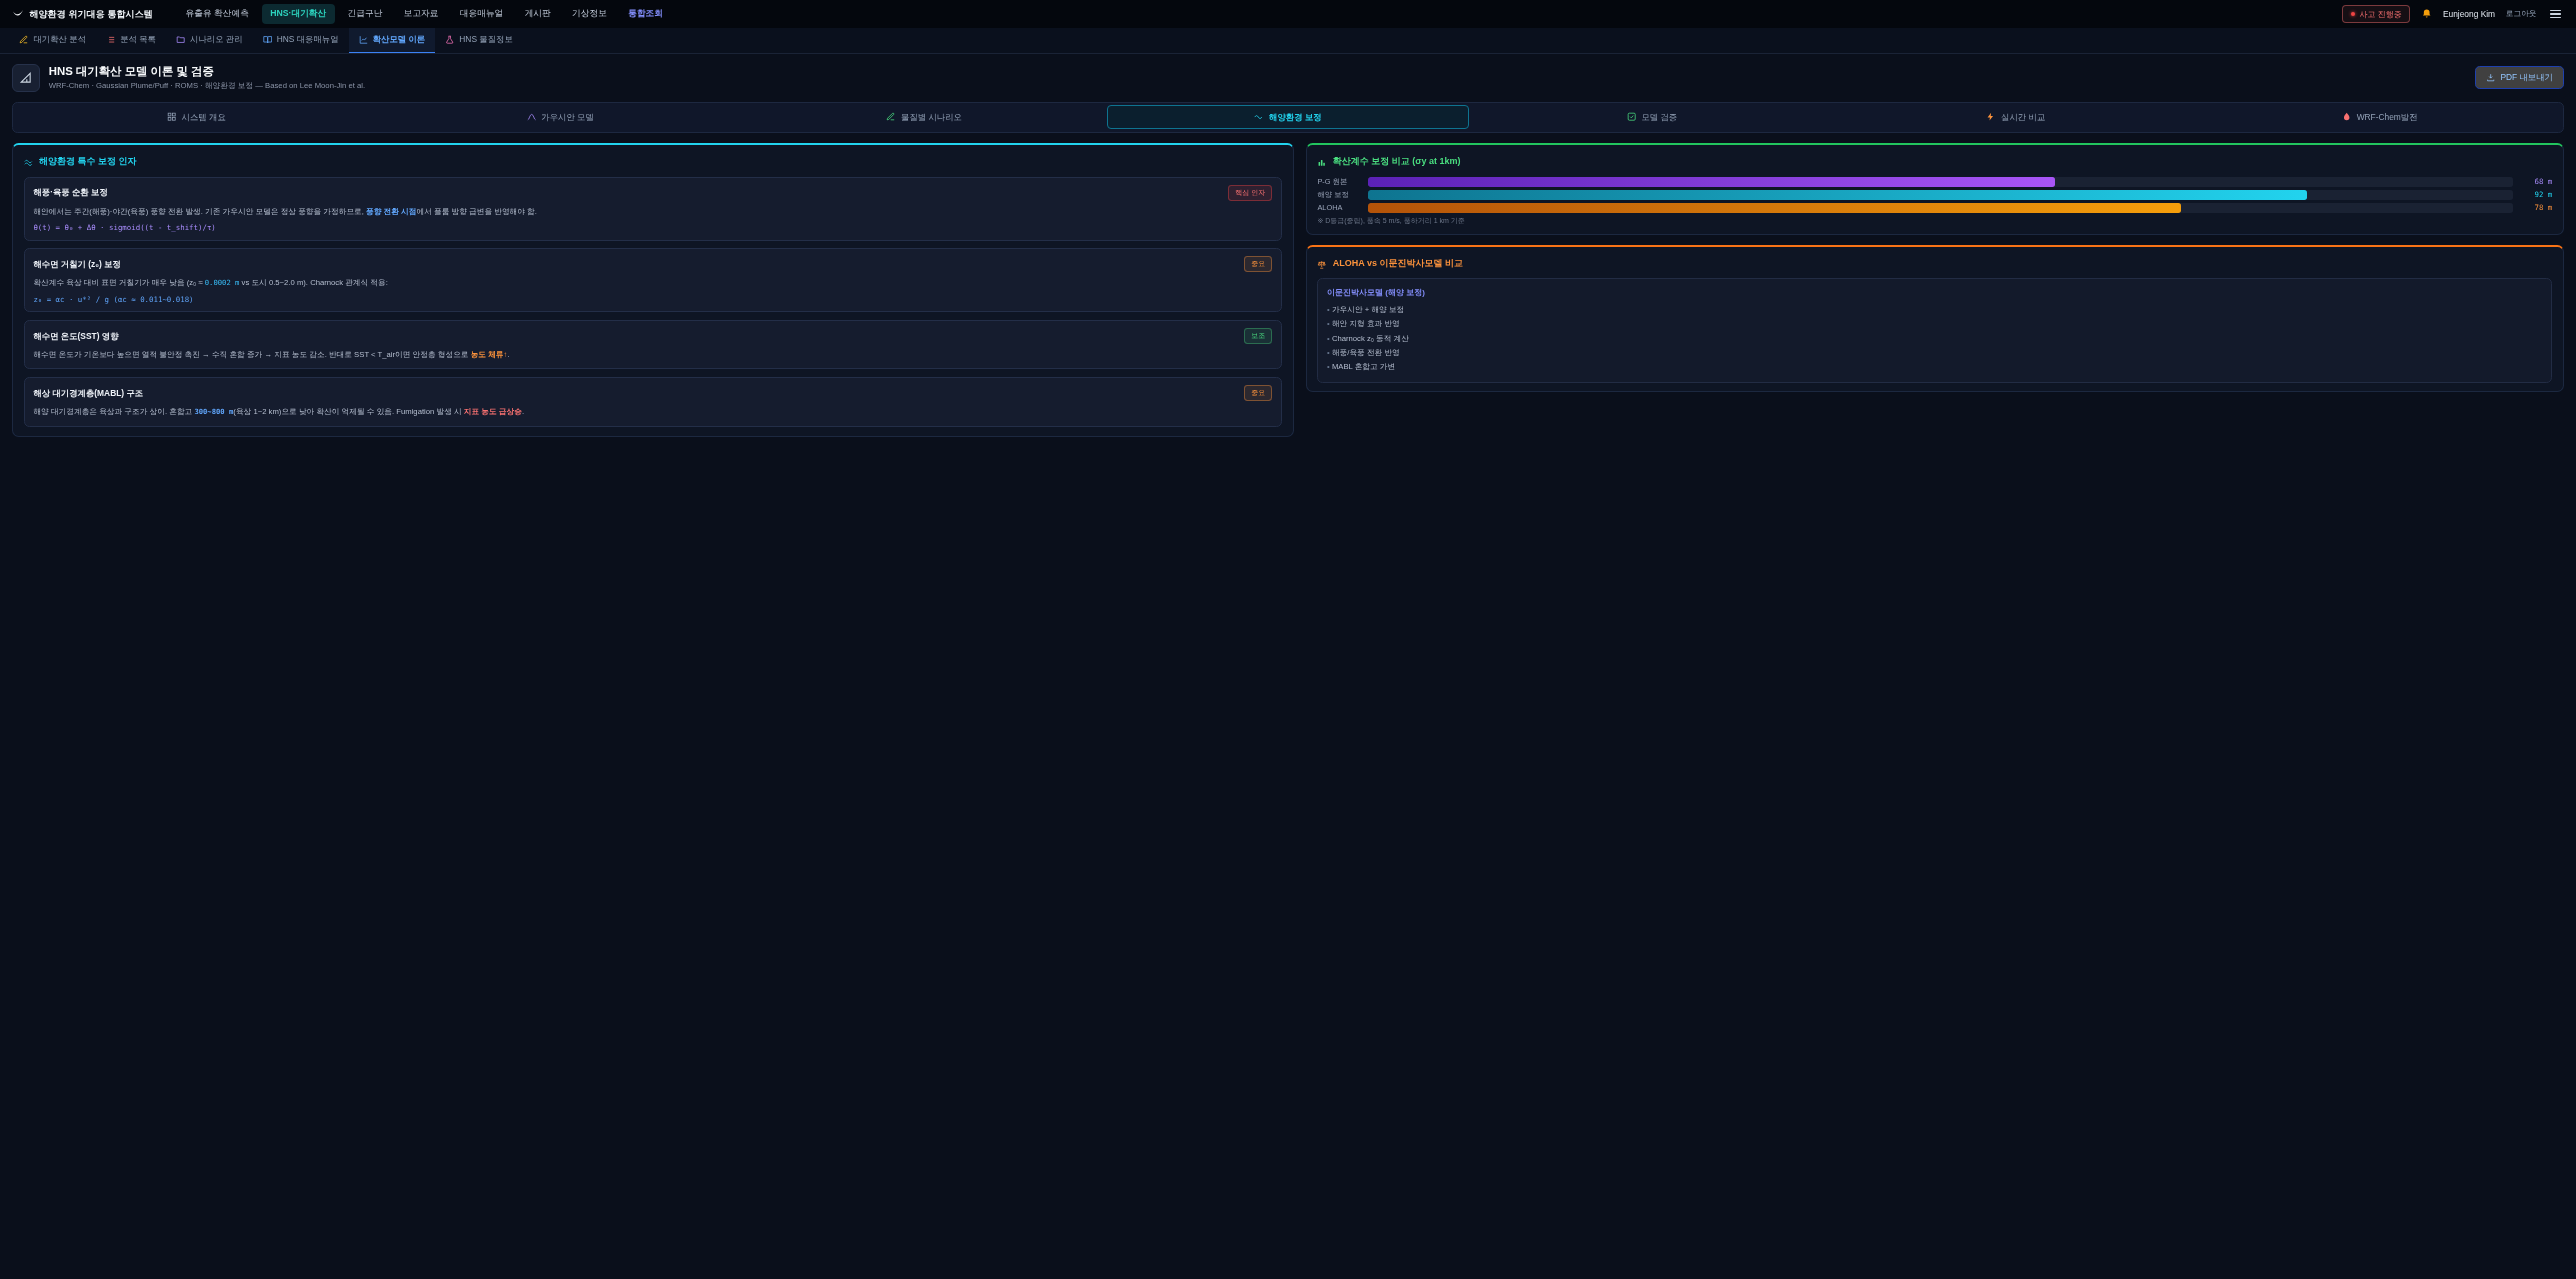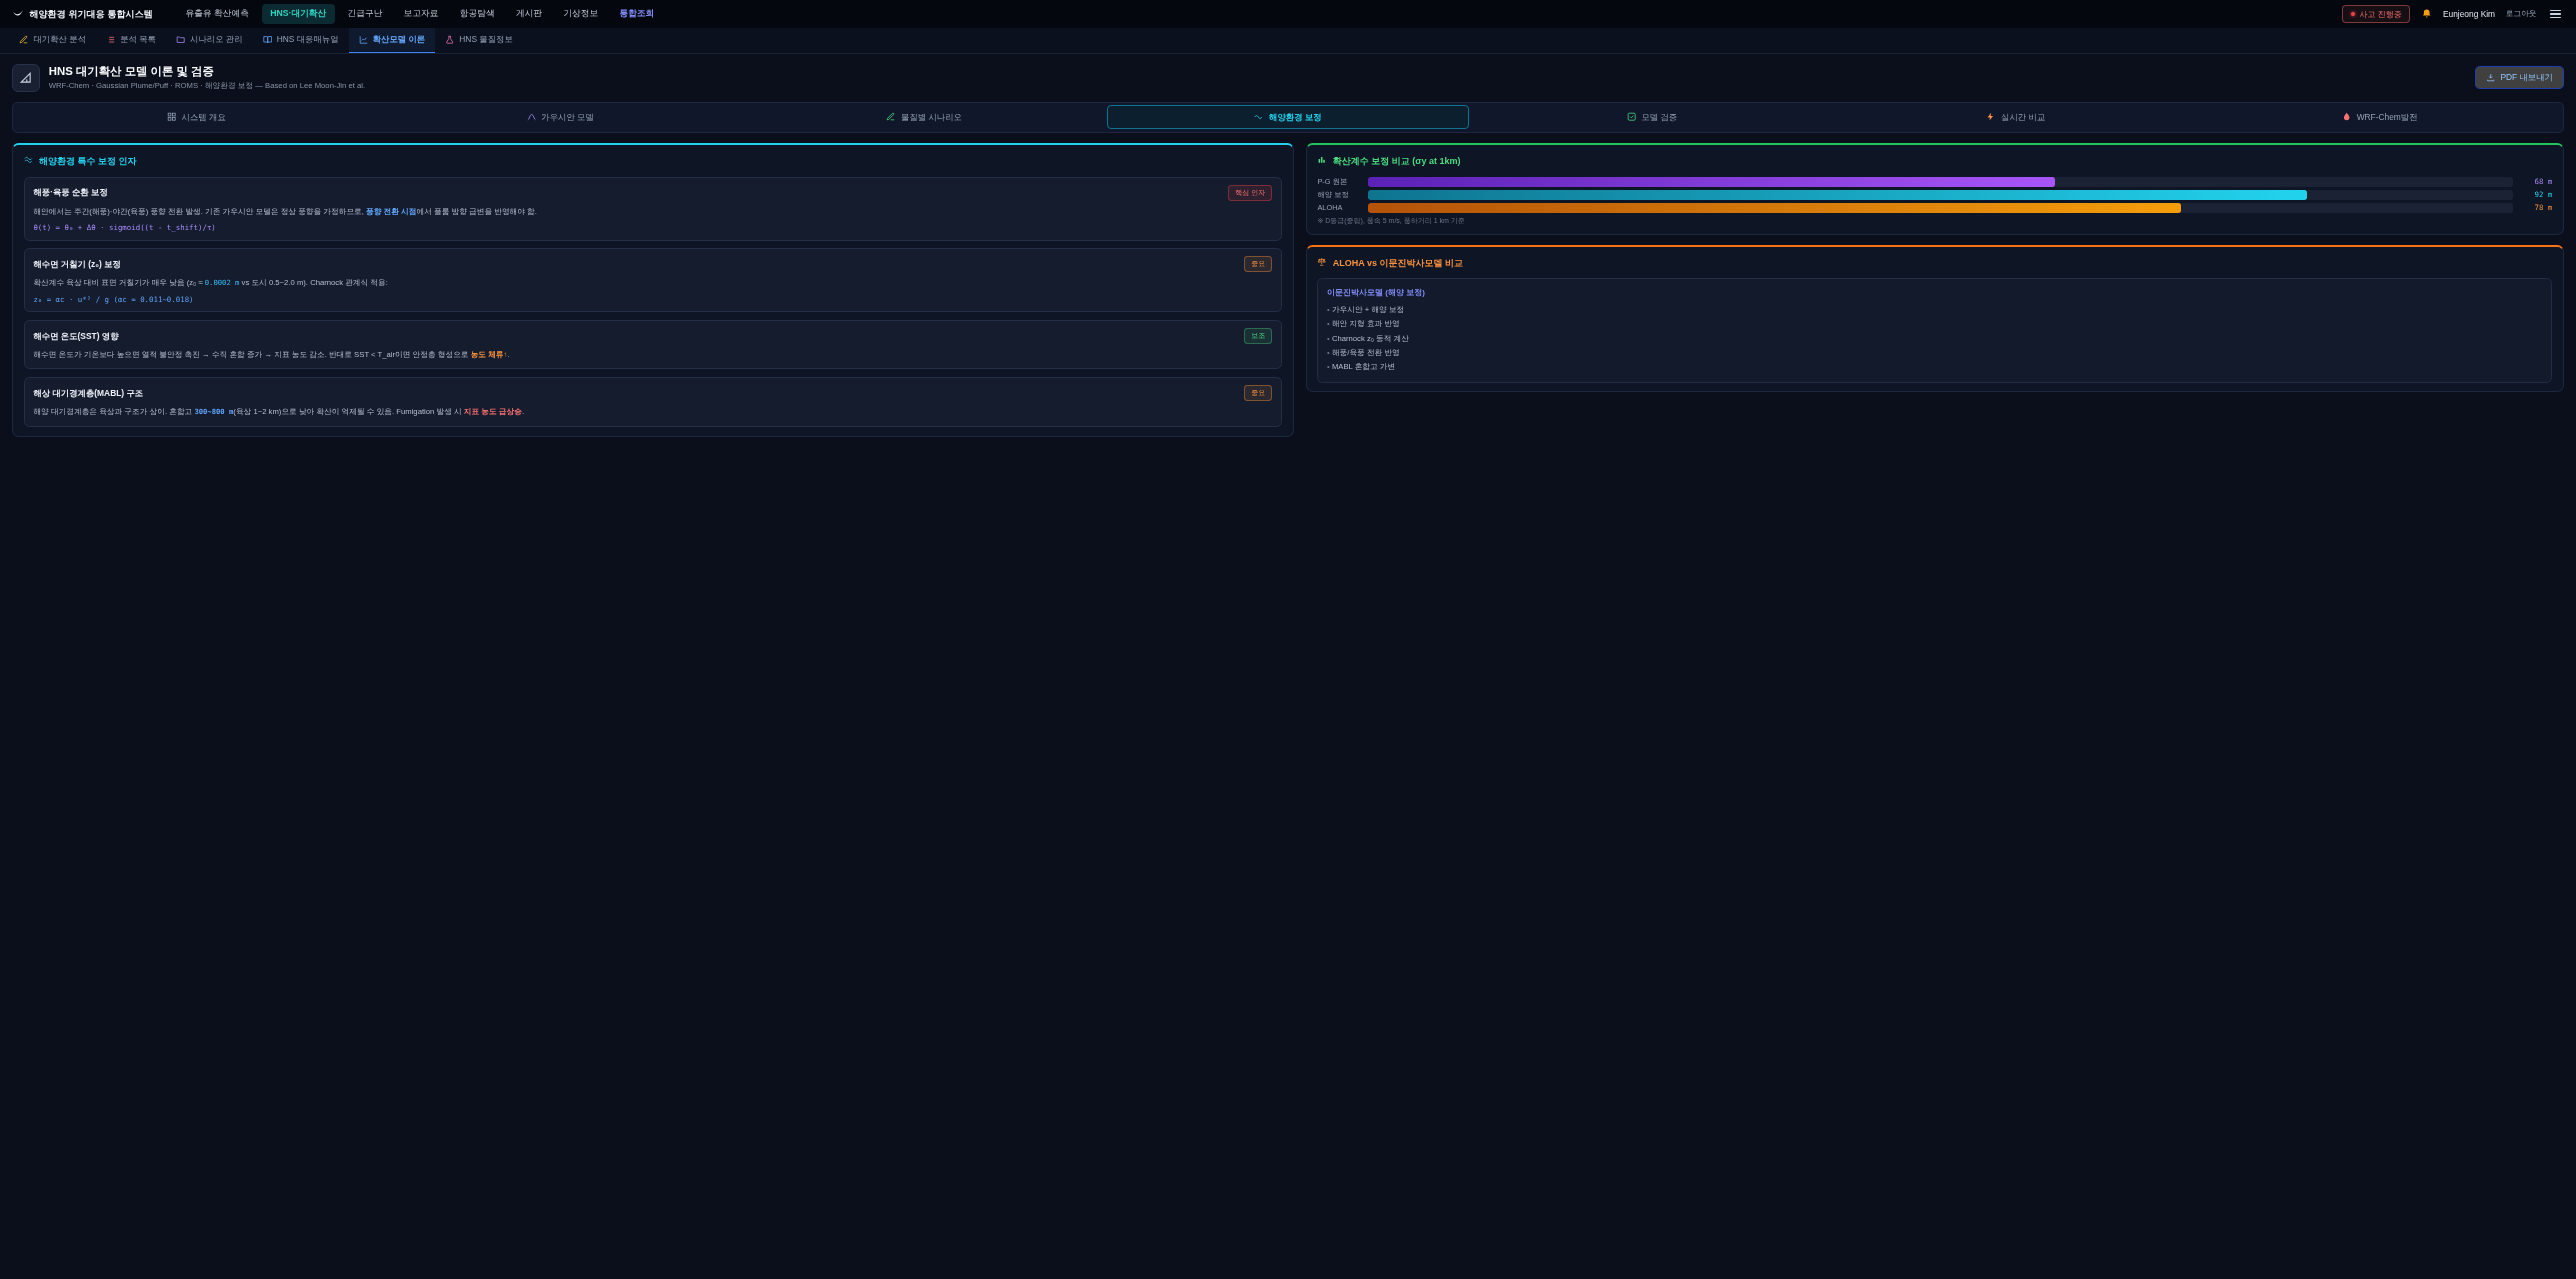--- a/index.html
+++ b/index.html
@@ -55,21 +55,21 @@
   .ic-cyan{color:#22d3ee;} .ic-orange{color:#fb923c;} .ic-red{color:#f87171;}
   .ic-amber{color:#fbbf24;} .ic-blue{color:#60a5fa;} .ic-violet{color:#a78bfa;} .ic-pink{color:#f472b6;}
 
   
   .content { display:flex; gap:12px; padding:0 12px 16px; align-items:flex-start; }
   .col { flex:1; min-width:0; }
   .col-right { display:flex; flex-direction:column; gap:10.7px; }
   .card { background:#0e1524; border:0.7px solid #1c2840; border-top:2px solid #22d3ee; border-radius:6.7px; padding:9.4px 10.7px 8px; }
   .card.green { border-top-color:#22c55e; }
   .card.orange { border-top-color:#f97316; }
-  .card-title { display:flex; align-items:flex-start; gap:6px; font-size:9px; font-weight:bold; margin-bottom:8.7px; }
+  .card-title { display:flex; align-items:flex-end; gap:6px; font-size:9px; font-weight:bold; margin-bottom:8.7px; }
   .card-title.cyan { color:#22d3ee; }
   .card-title.green { color:#4ade80; }
   .card-title.orange { color:#fb923c; }
 
   
   .factor { background:#151c2e; border:0.7px solid #232e48; border-radius:5.4px; padding:7.4px 8.7px; margin-bottom:7.4px; }
   .factor:last-child { margin-bottom:1.3px; }
   .factor-head { display:flex; justify-content:space-between; align-items:center; margin-bottom:4.7px; }
   .factor-title { font-size:8.4px; font-weight:bold; color:#eef2f8; }
   .badge { font-size:7px; padding:2px 6px; border-radius:3.4px; white-space:nowrap; }
@@ -120,21 +120,21 @@
               <path d="M2 7c6 8 13 8 20-3-5 13-14 15-20 3z"></path>
             </svg>
         </span>
         <span class="brand-text">해양환경 위기대응 통합시스템</span>
       </div>
       <nav class="nav-items">
         <a class="nav-item">유출유 확산예측</a>
         <a class="nav-item active">HNS·대기확산</a>
         <a class="nav-item">긴급구난</a>
         <a class="nav-item">보고자료</a>
-        <a class="nav-item">항공탐색</a>
+        <a class="nav-item">대응매뉴얼</a>
         <a class="nav-item">게시판</a>
         <a class="nav-item">기상정보</a>
         <a class="nav-item accent">통합조회</a>
       </nav>
     </div>
     <div class="nav-right">
       <span class="incident-badge">
         <span class="incident-dot"></span>
         <span>사고 진행중</span>
       </span>

